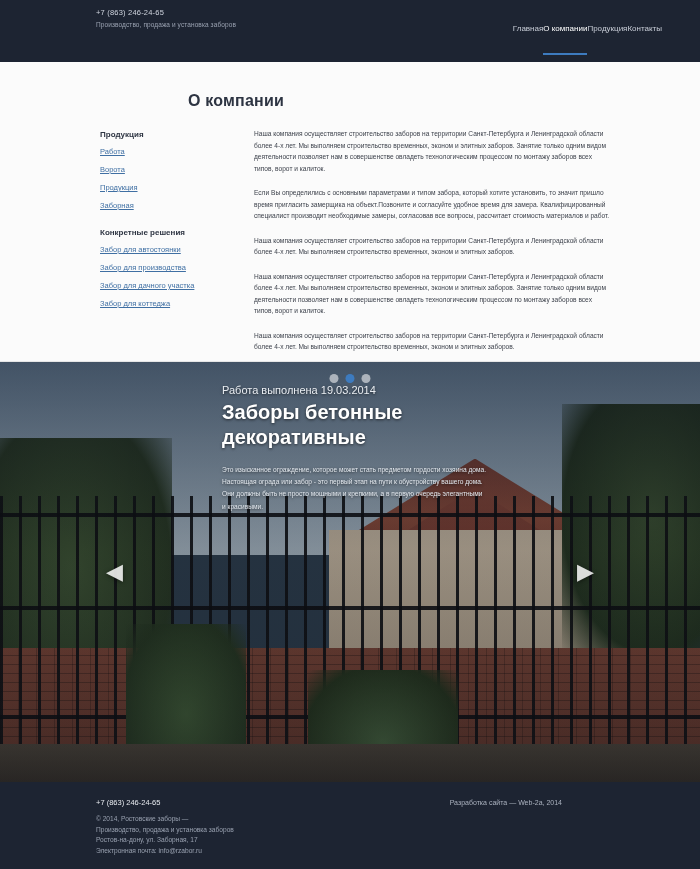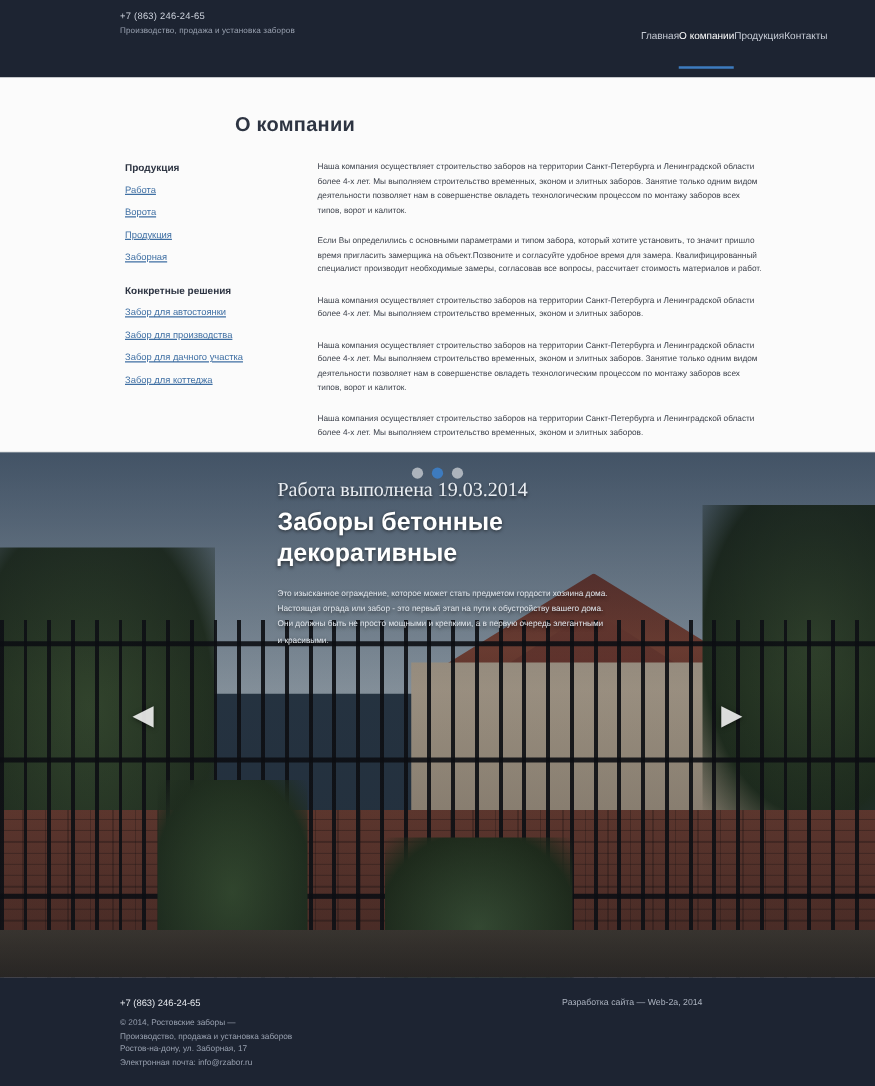--- a/index.html
+++ b/index.html
@@ -205,24 +205,23 @@
 
   .hero-text {
     position: absolute;
     left: 222px;
     top: 22px;
     width: 300px;
     color: #ffffff;
     text-shadow: 0 1px 3px rgba(0,0,0,.6);
   }
   .hero-date {
-    font-size: 16px;
+    font-size: 11px;
     color: #e9edf2;
     margin-bottom: 4px;
-    font-family: Liberation Serif, serif;
   }
   .hero-title {
     font-size: 20px;
     font-weight: bold;
     line-height: 1.25;
     margin: 0 0 14px 0;
     color: #ffffff;
   }
   .hero-desc {
     font-size: 6.6px;

